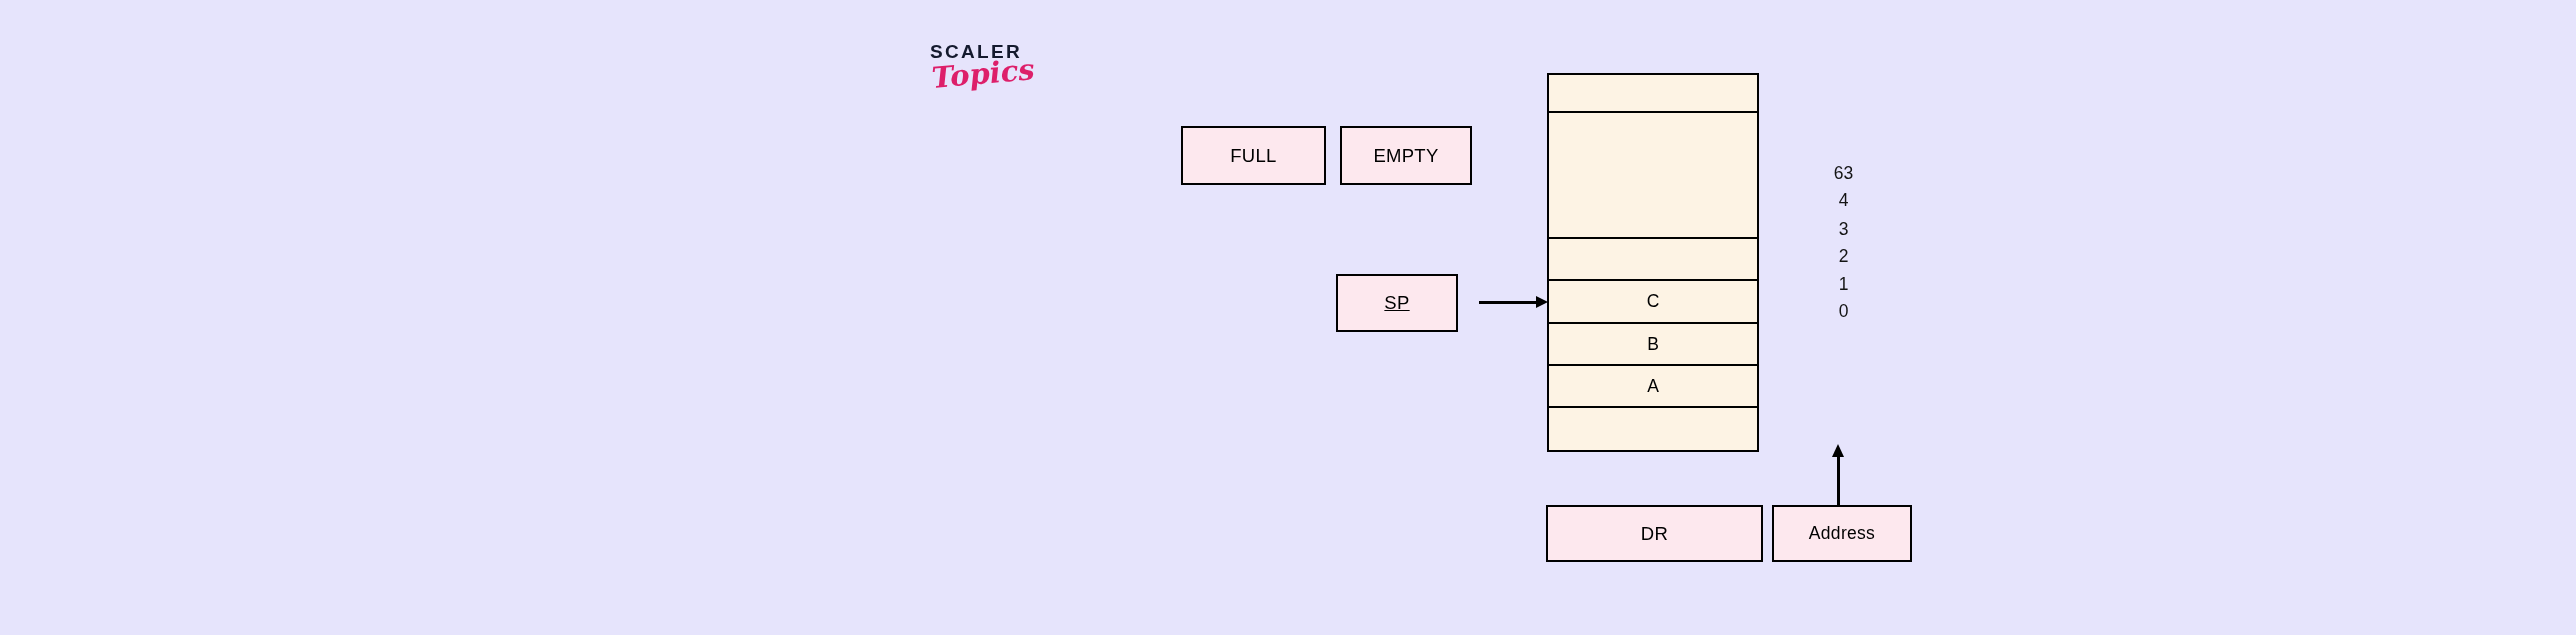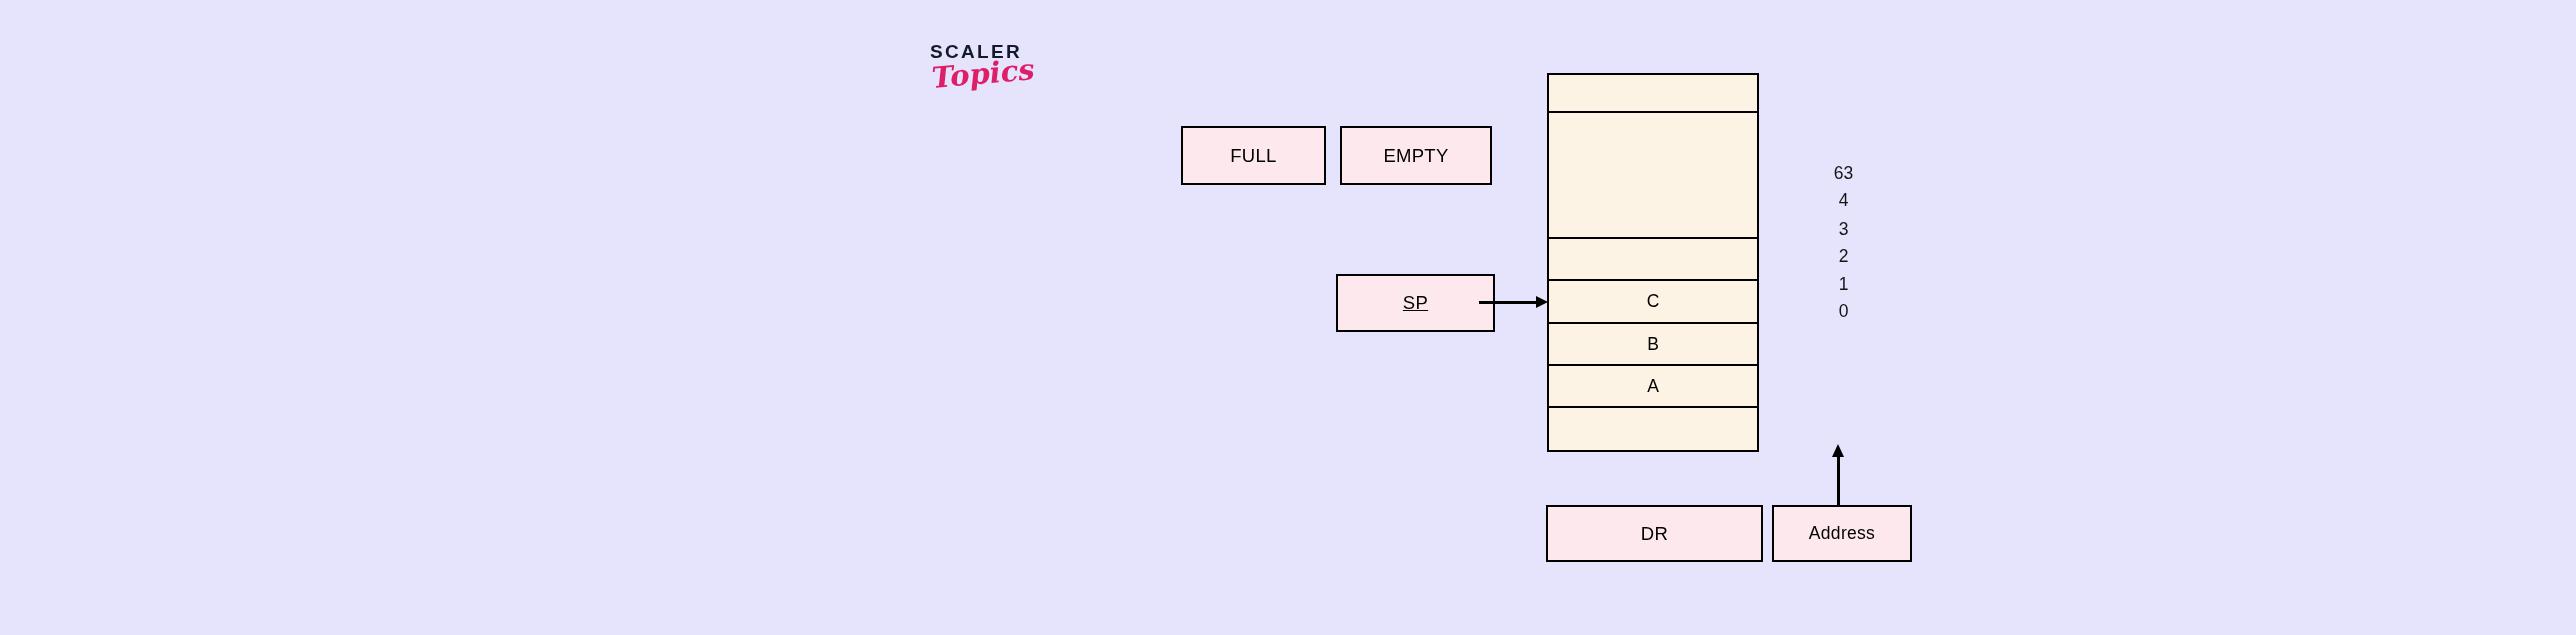--- a/index.html
+++ b/index.html
@@ -64,22 +64,22 @@
     display: flex;
     align-items: center;
     justify-content: center;
     font-family: "Liberation Sans", sans-serif;
     color: #000000;
     font-size: 18.5px;
     letter-spacing: 0.3px;
   }
 
   #box-full   { left: 1181px; top: 126px;  width: 145px;  height: 59px; }
-  #box-empty  { left: 1340px; top: 126px;  width: 152px;  height: 59px; }
-  #box-sp     { left: 1336px; top: 274px;  width: 159px;  height: 58px; text-decoration: underline; }
+  #box-empty  { left: 1340px; top: 126px;  width: 132px;  height: 59px; }
+  #box-sp     { left: 1336px; top: 274px;  width: 122px;  height: 58px; text-decoration: underline; }
   #box-dr     { left: 1546px; top: 505px;  width: 217px;  height: 57px; }
   #box-address{ left: 1772px; top: 505px;  width: 140px;  height: 57px; font-size: 17.5px; }
 
   
   #stack {
     position: absolute;
     left: 1547px;
     top: 73px;
     width: 212px;
     height: 379px;

